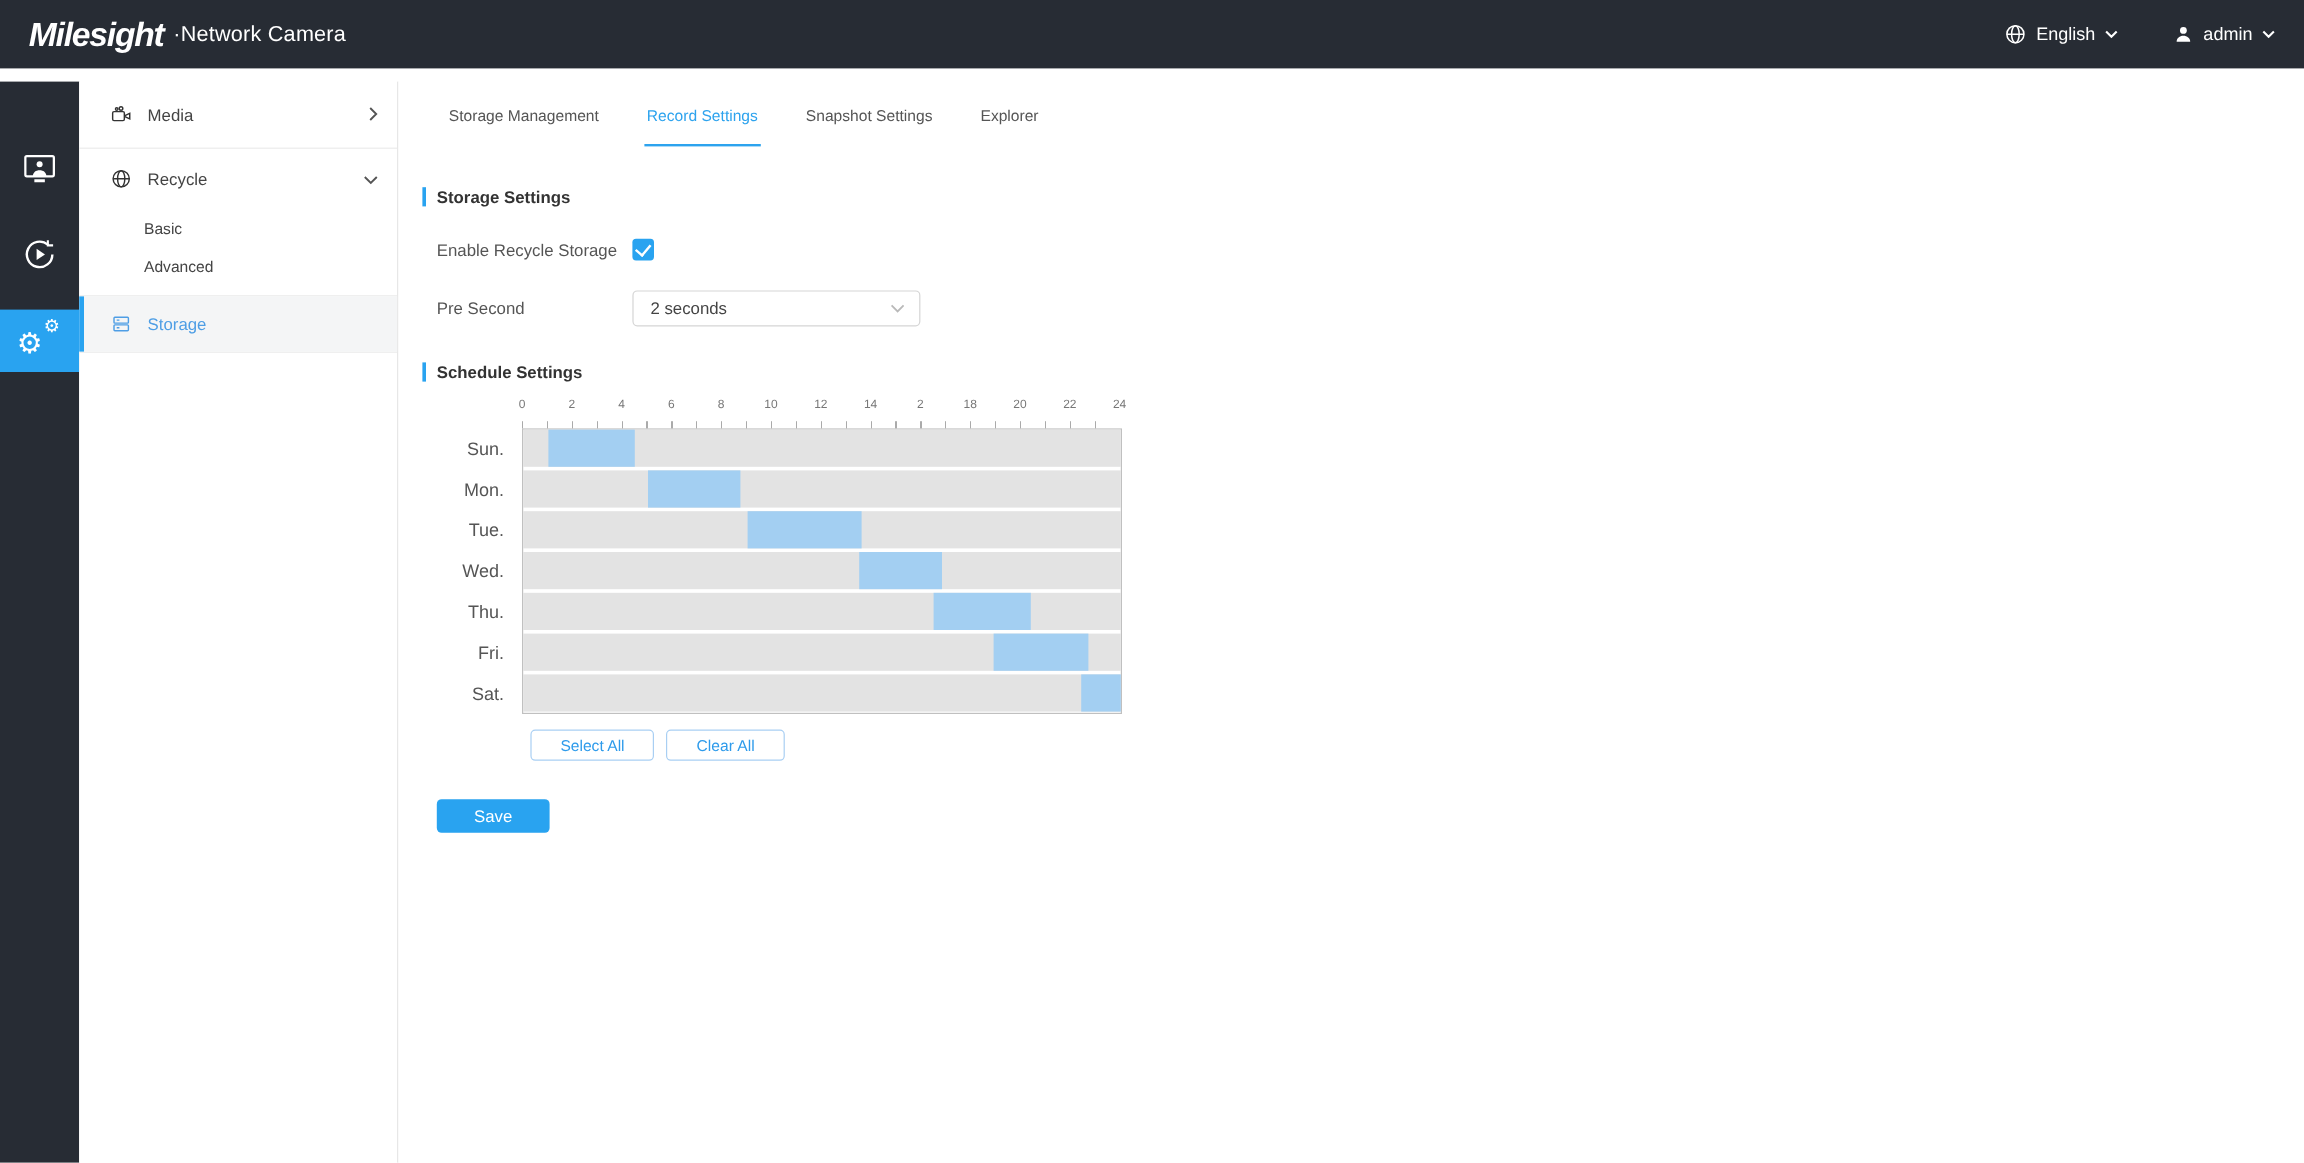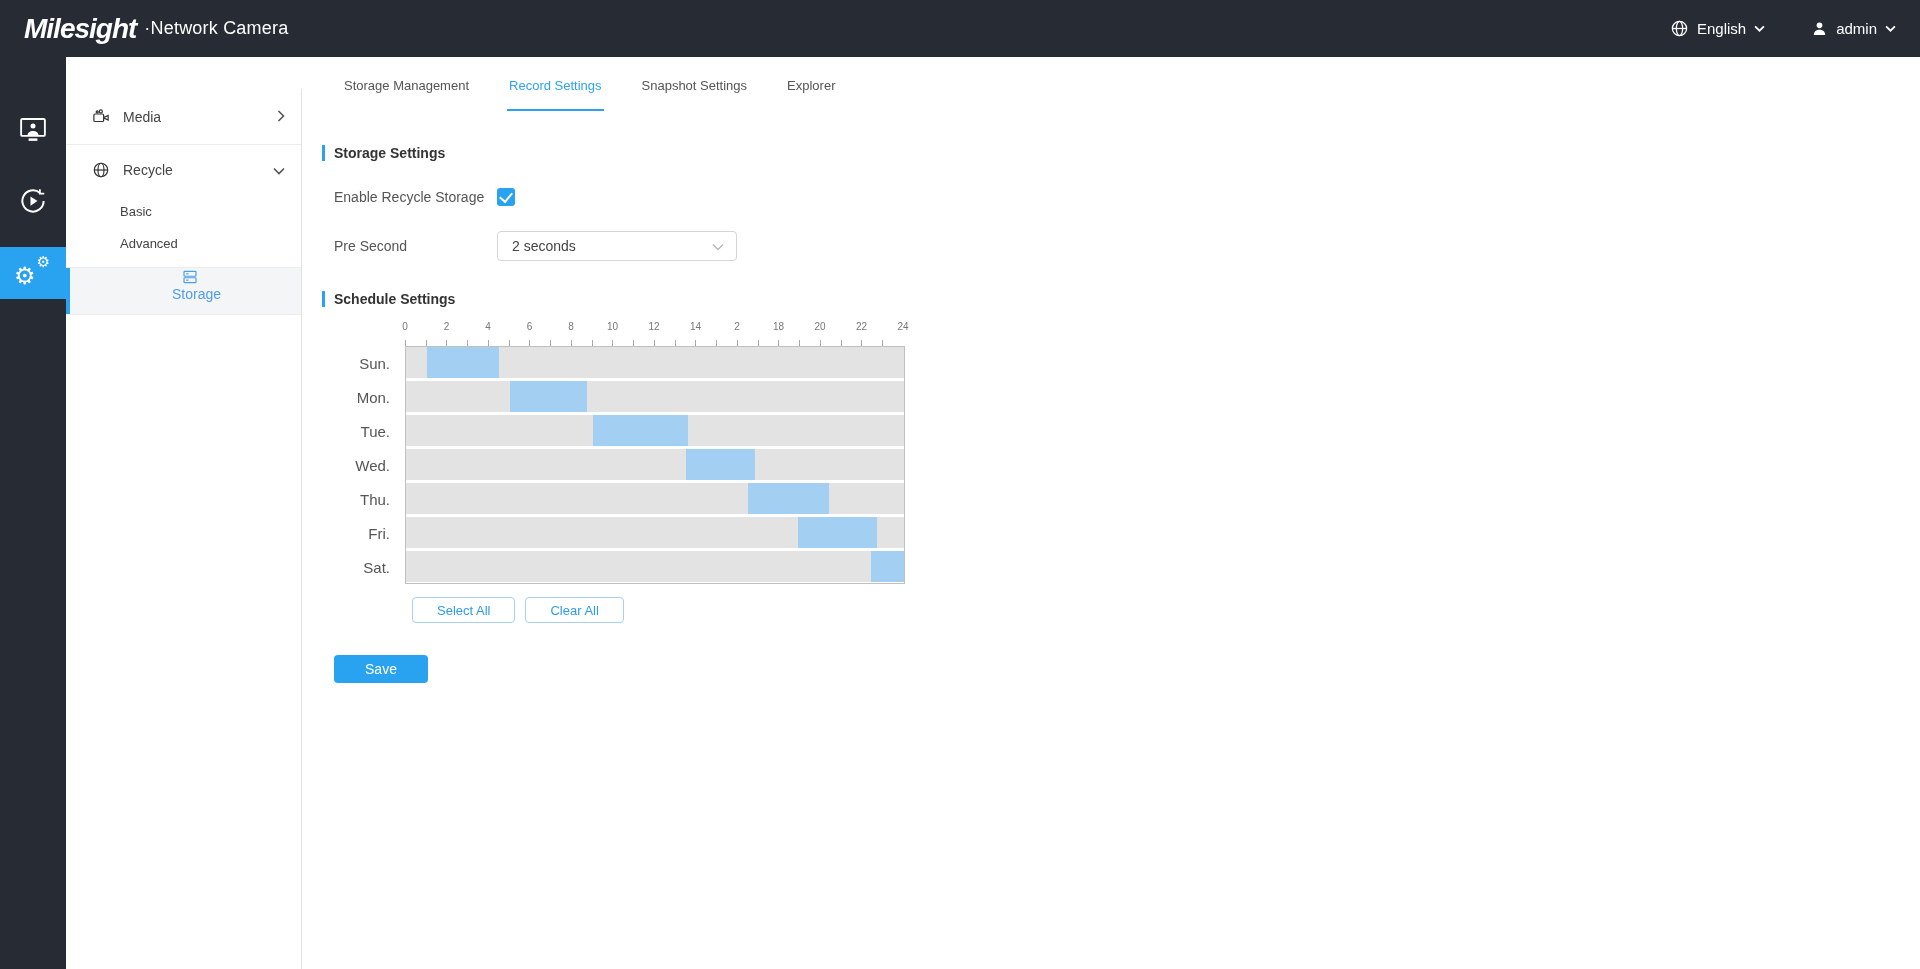--- a/index.html
+++ b/index.html
@@ -2,21 +2,21 @@
 <html style="--accent: #29a3f0; --dark: #272c34; --sel: #a3cff2; --grid: #e3e3e3; --blue-txt: #2da3ee;"><head>
 <meta charset="utf-8">
 <style>
   * { margin:0; padding:0; box-sizing:border-box; }
   html,body { width:1920px; height:969px; overflow:hidden; background:#fff;
               font-family:"Liberation Sans", sans-serif; }
   :root{
     --accent:#29a3f0; --dark:#272c34; --sel:#a3cff2; --grid:#e3e3e3;
     --txt:#555; --blue-txt:#2da3ee;
   }
-  .page{ width:1920px; height:969px; display:flex; flex-direction:column; }
+  .page{ width:1920px; height:969px; display:flex; flex-direction:column;gap:11px; }
 
   
   .topbar{ height:57px; background:var(--dark); display:flex; align-items:center;
            padding:0 24px; flex:0 0 auto; }
   .logo{ color:#fff; font-size:28px; font-weight:bold; font-style:italic;
          letter-spacing:-1px; }
   .product{ color:#fff; font-size:18px; margin-left:8px; letter-spacing:.2px; }
   .topbar-right{ margin-left:auto; display:flex; align-items:center; gap:46px; }
   .top-ctl{ display:flex; align-items:center; gap:8px; color:#fff; font-size:15px;
             cursor:pointer; }
@@ -29,33 +29,33 @@
   .rail{ width:66px; background:var(--dark); flex:0 0 auto; display:flex;
          flex-direction:column; align-items:center; padding-top:46px; }
   .rail-item{ width:66px; height:52px; display:flex; align-items:center;
               justify-content:center; color:#fff; cursor:pointer; margin-bottom:20px; }
   .rail-item.active{ background:var(--accent); margin-bottom:0; }
   .gears{ position:relative; width:34px; height:34px; color:#fff; }
   .gears .g1{ position:absolute; left:-2px; top:8px; font-size:24px; line-height:24px; }
   .gears .g2{ position:absolute; right:0px; top:-2px; font-size:15px; line-height:15px; }
 
   
-  .sidebar{ width:236px; background:#fff; border-right:1px solid #e2e2e2;
-            flex:0 0 auto;margin-top:32px; }
+  .sidebar{ width:266px; background:#fff; border-right:1px solid #e2e2e2;
+            flex:0 0 auto; }
   .menu-item{ display:flex; align-items:center; padding-left:26px; cursor:pointer;
               color:#444; font-size:14px; position:relative; }
   .menu-item .mi-icon{ width:18px; height:18px; margin-right:13px; color:#333;
                        flex:0 0 auto; }
   .menu-item .chev{ margin-left:auto; margin-right:16px; color:#555; }
   .menu-top{ height:50px; }
   .menu-group{ border-bottom:1px solid #ececec; }
   .menu-sub{ height:32px; padding-left:54px; font-size:13px; color:#444;
              cursor:pointer; display:flex; align-items:center; }
   .menu-item.active{ background:#f4f5f6; border-left:4px solid var(--accent);
-                     padding-left:22px; color:#4e9ee5;flex-direction:column; }
+                     padding-left:22px; color:#4e9ee5; }
   .menu-item.active .mi-icon{ color:#4e9ee5; }
 
   
   .content{ flex:1; background:#fff; overflow:hidden; }
   .tabs{ height:56px; display:flex; align-items:center; padding-left:22px; }
   .tab{ padding:0 20px; font-size:13px; color:#555; cursor:pointer; height:56px;
         display:flex; align-items:center; position:relative; }
   .tab.active{ color:var(--blue-txt); }
   .tab.active::after{ content:""; position:absolute; left:18px; right:18px;
                       bottom:2px; height:2px; background:var(--blue-txt); }

